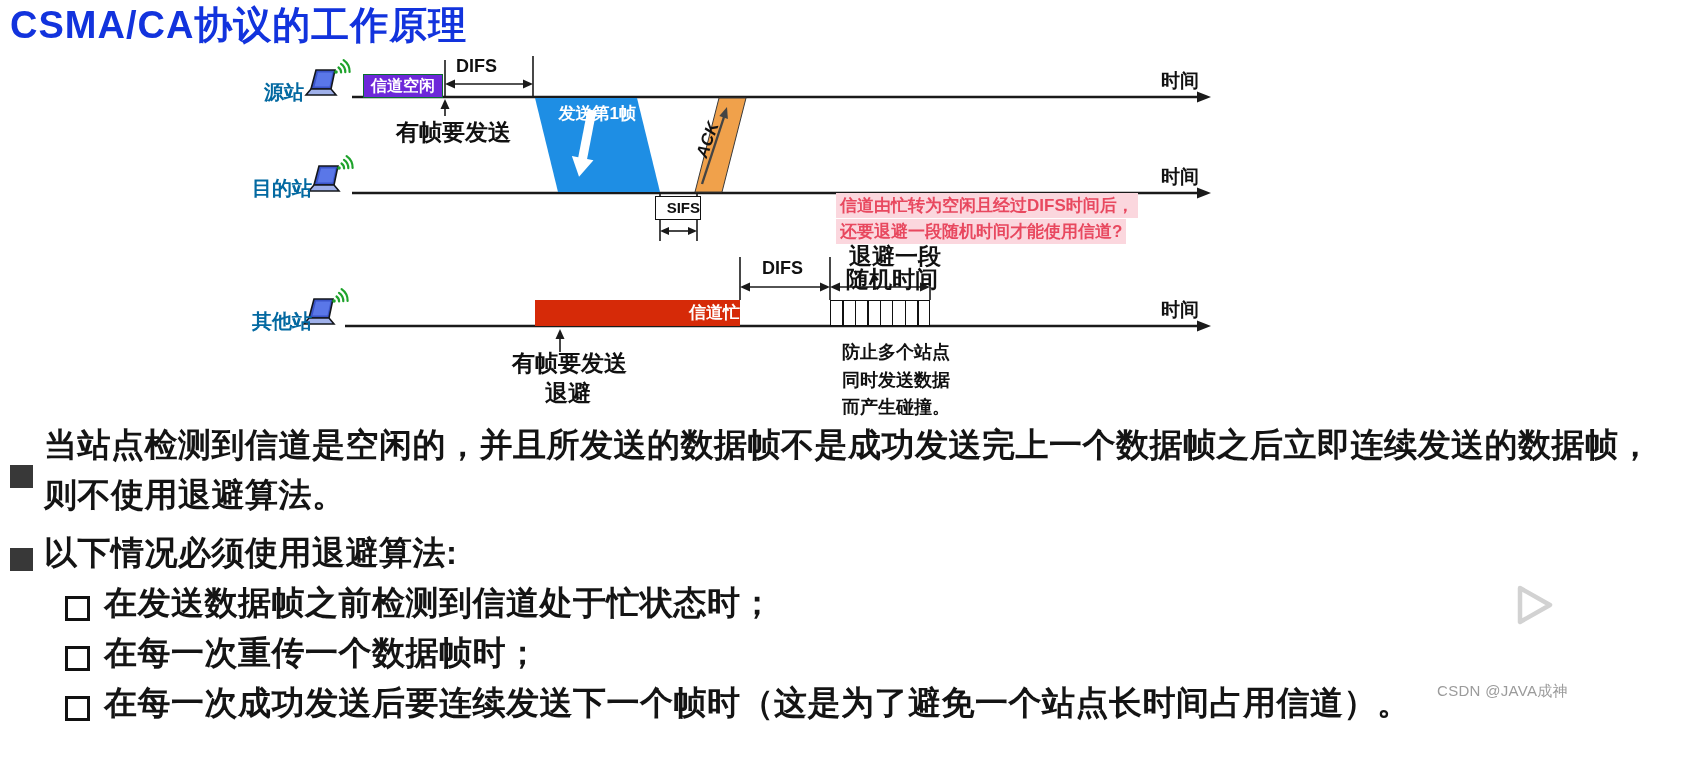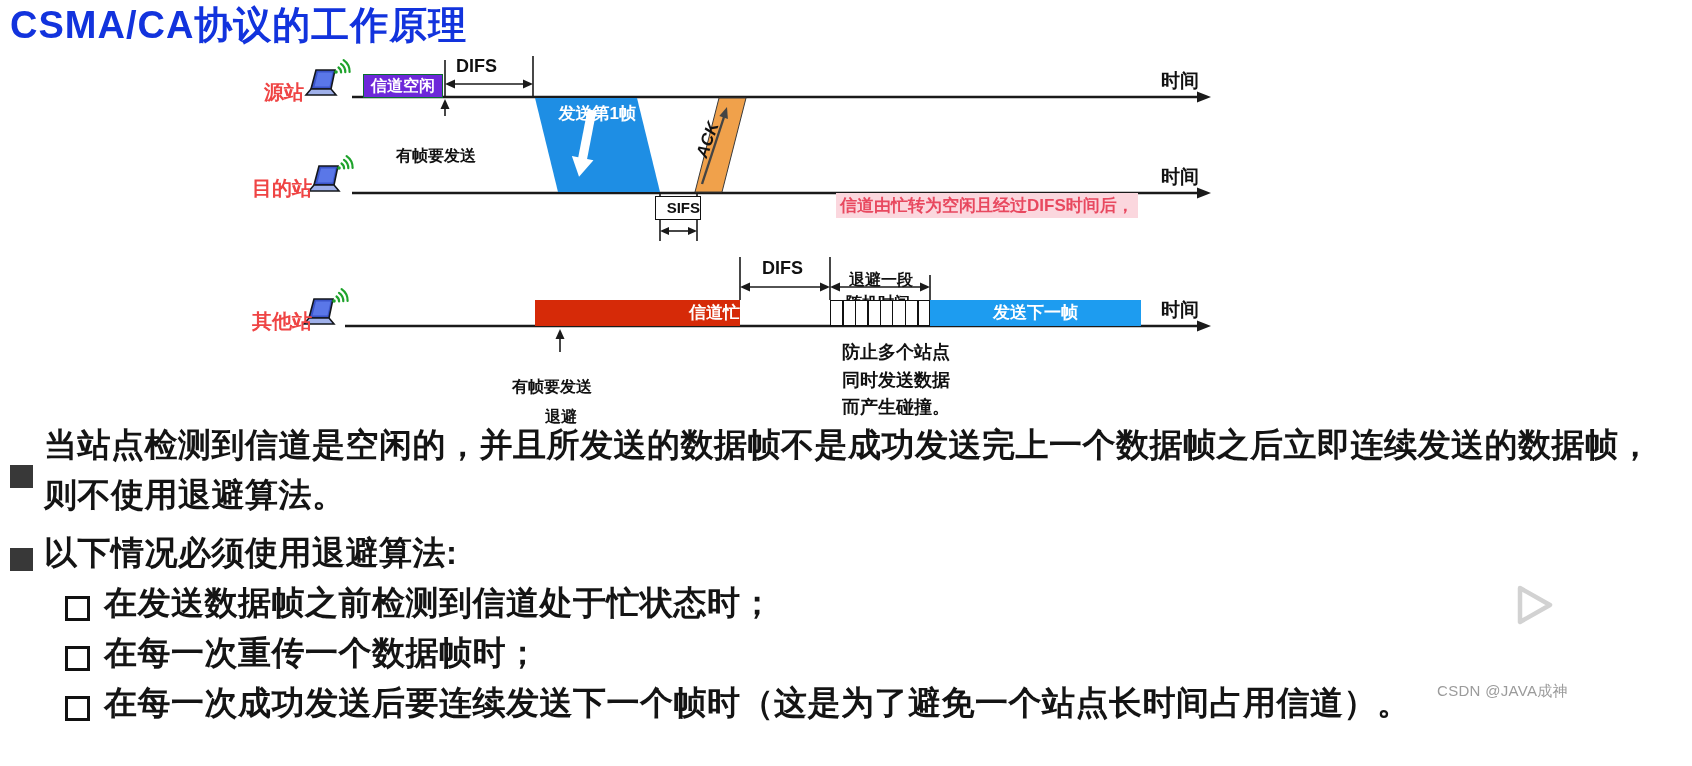--- a/index.html
+++ b/index.html
@@ -6,23 +6,23 @@
   html, body { margin: 0; padding: 0; background: #fff; }
   .stage {
     position: relative; width: 1692px; height: 766px; background: #ffffff;
     font-family: "Liberation Sans", "DejaVu Sans", sans-serif; overflow: hidden; color: #111;
   }
   .title {
     position: absolute; left: 10px; top: 0px; margin: 0;
     font-size: 38px; font-weight: 800; color: #1233dd; letter-spacing: 1px;
   }
   .abs { position: absolute; }
-  .station-label { font-size: 20px; font-weight: bold; color: #ef4444; }
+  .station-label { font-size: 20px; font-weight: bold; color: #0369a1; }
   .time-label { font-size: 19px; font-weight: bold; color: #111; }
-  .small-label { font-size: 16px; font-weight: bold; color: #111; margin-top: 29px; }
+  .small-label { font-size: 23px; font-weight: bold; color: #111; }
   .difs-label { font-size: 18px; font-weight: bold; color: #111; }
 
   .badge-idle {
     left: 363px; top: 74px; background: #6d28d9; color: #fff;
     font-size: 16px; font-weight: bold; padding: 2px 7px; border: 1px solid #0a6e30;
     line-height: 18px;
   }
   .frame1-label { left: 542px; top: 102px; width: 94px; text-align: right; color: #fff; font-size: 17px; font-weight: bold; }
   .ack-label {
     left: 672px; top: 130px; width: 72px; height: 20px; text-align: center;
@@ -171,28 +171,28 @@
 
   <div class="abs difs-label" style="left:456px; top:56px;">DIFS</div>
   <div class="abs small-label" style="left:396px; top:117px;">有帧要发送</div>
 
   <div class="abs frame1-label">发送第1帧</div>
   <div class="abs ack-label">ACK</div>
 
   <div class="abs sifs-box">SIFS</div>
 
   <div class="abs pink-note pink1">信道由忙转为空闲且经过DIFS时间后，</div>
+  <div class="abs pink-note pink2">还要退避一段随机时间才能使用信道?</div>
 
   <div class="abs small-label" style="left:849px; top:241px;">退避一段</div>
   <div class="abs small-label" style="left:846px; top:264px;">随机时间</div>
   <div class="abs difs-label" style="left:762px; top:258px;">DIFS</div>
 
   <div class="abs box-busy">信道忙</div>
   <div class="abs box-slots"></div>
-  <div class="abs box-next">发送下一帧</div>
 
   <div class="abs small-label" style="left:512px; top:348px;">有帧要发送</div>
   <div class="abs small-label" style="left:545px; top:378px;">退避</div>
 
   <div class="abs collision-note">
     <div>防止多个站点</div>
     <div>同时发送数据</div>
     <div>而产生碰撞。</div>
   </div>
 

